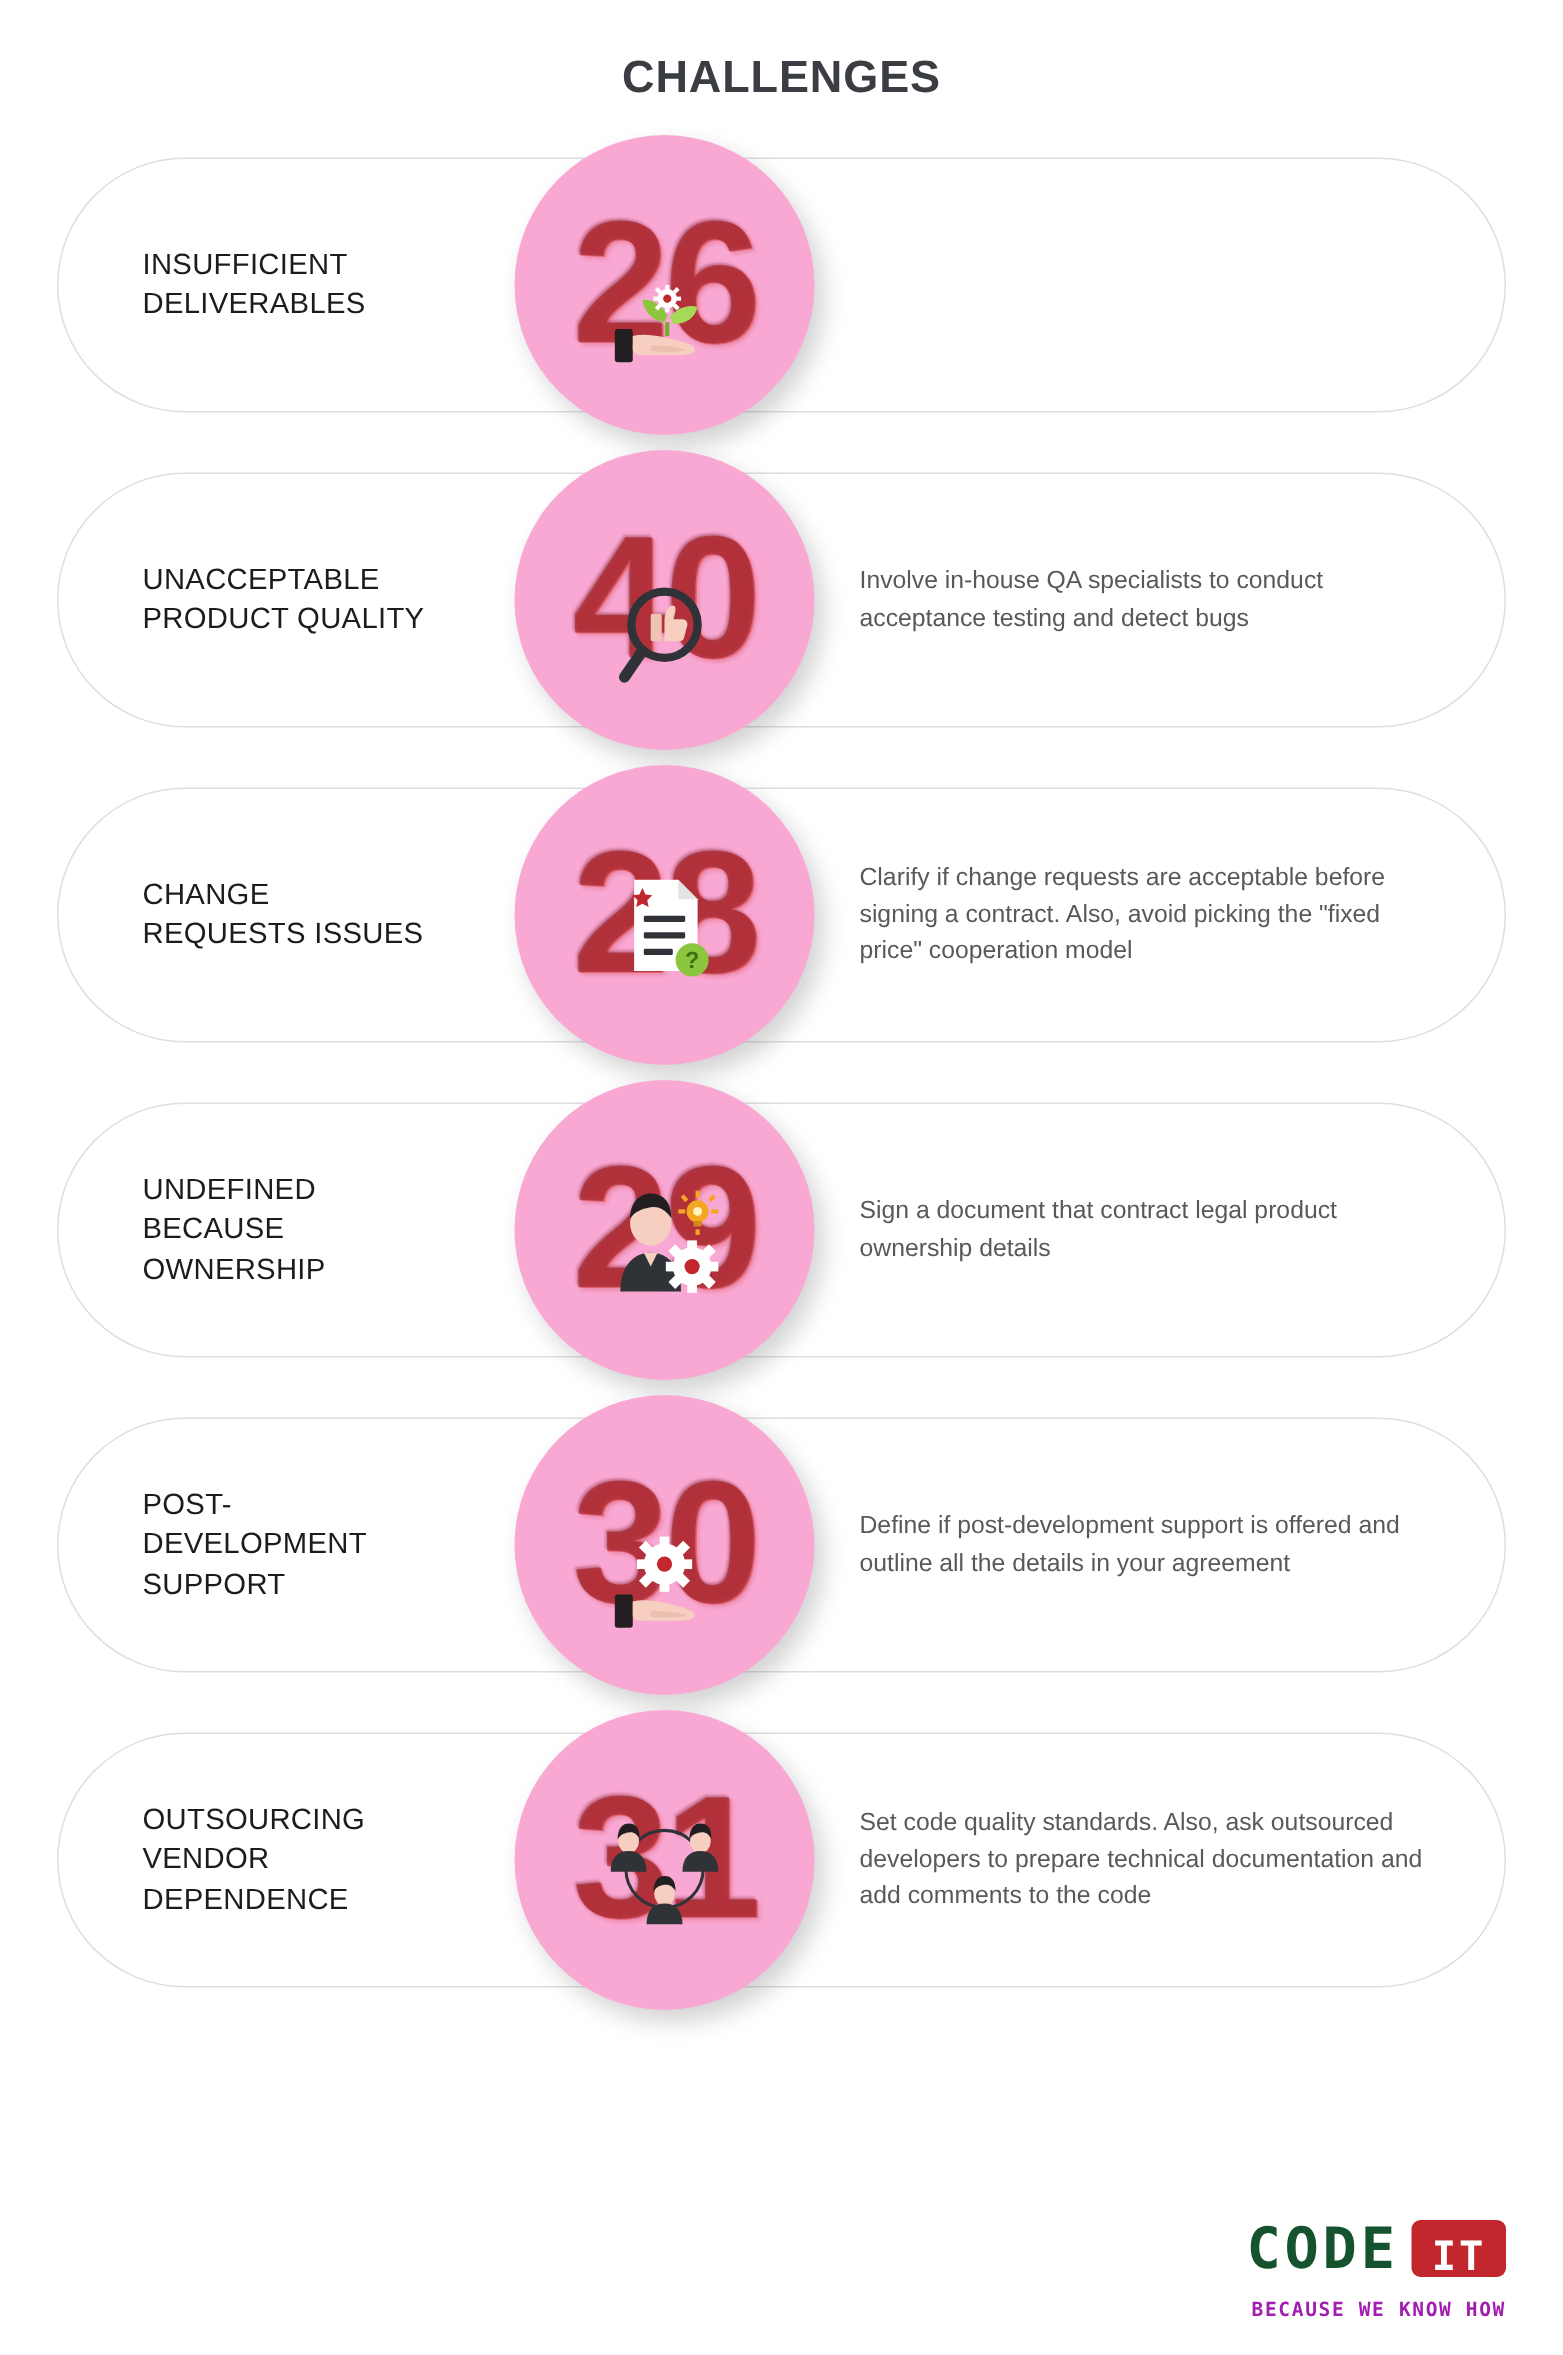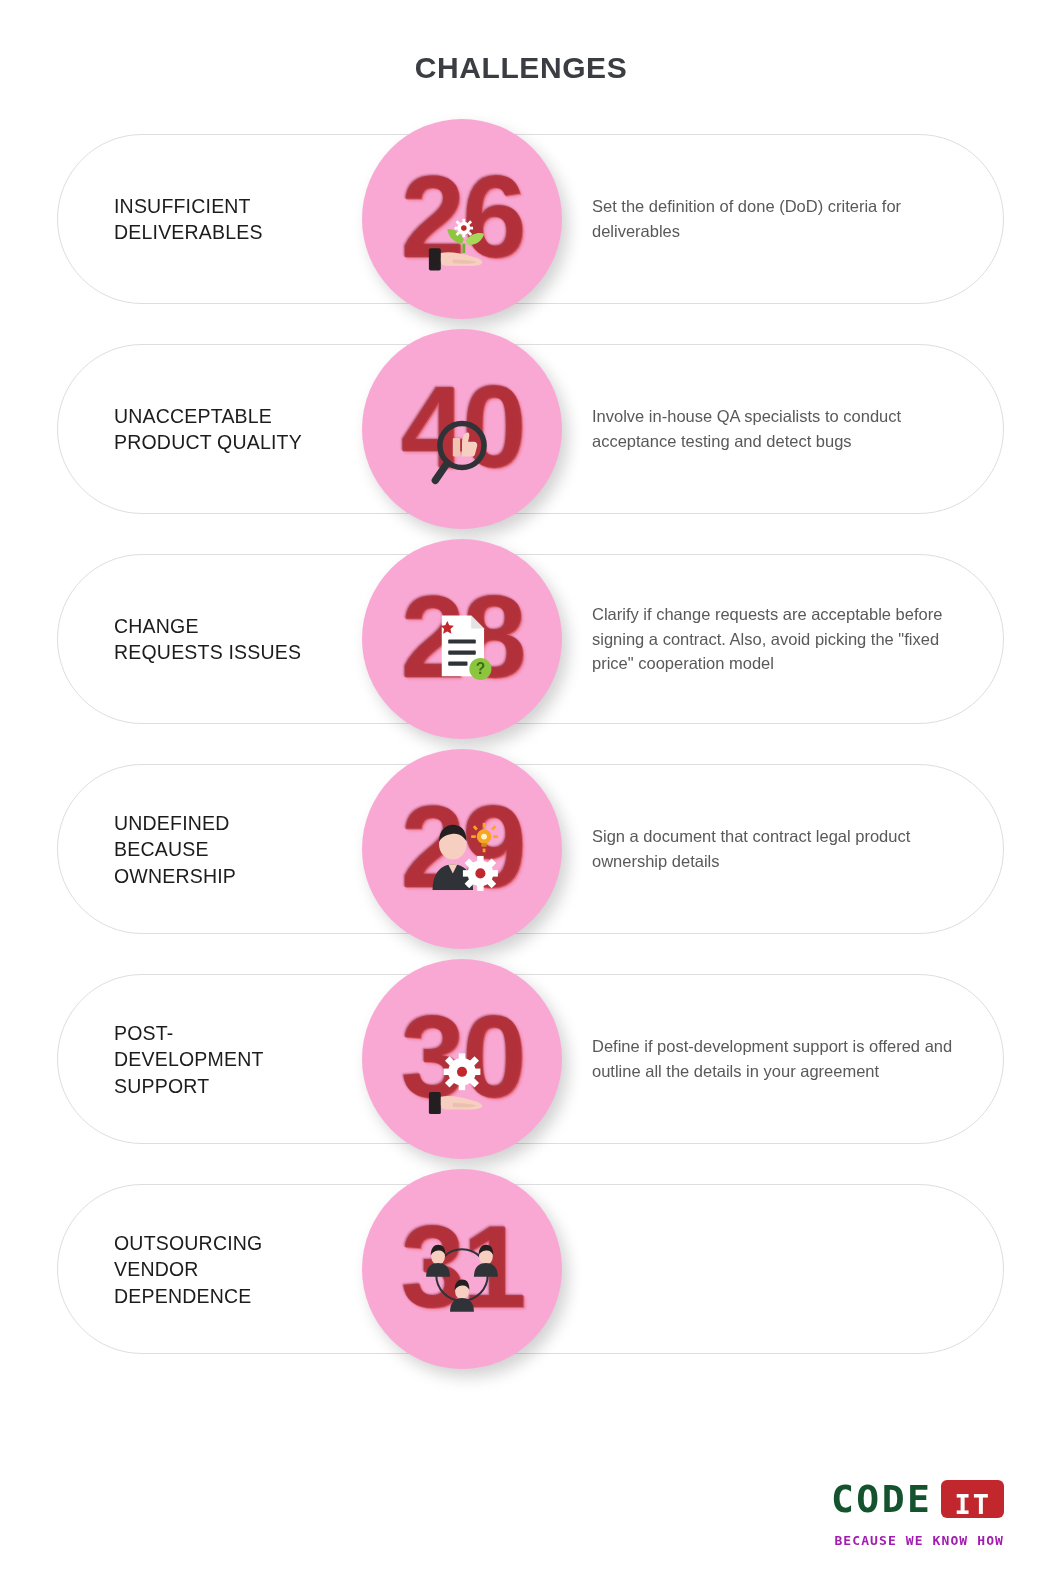--- a/index.html
+++ b/index.html
@@ -8,36 +8,35 @@
     width: 1042px;
     height: 1570px;
     background: #ffffff;
     font-family: "Liberation Sans", sans-serif;
     position: relative;
     overflow: hidden;
   }
 
   
   .title-block {
-    padding-top: 48px;
+    padding-top: 32px;
     text-align: center;
   }
   .title-line {
     font-size: 30px;
     font-weight: bold;
     letter-spacing: 0.6px;
     color: #3a3d42;
     line-height: 1.33;
   }
 
   
   .rows {
     position: relative;
-    margin-top: 46px;
-    padding-left: 19px;
+    margin-top: 33px;
   }
 
   .row {
     position: relative;
     height: 170px;
     margin: 0 38px 40px 38px;
   }
   .row:last-of-type { margin-bottom: 0; }
 
   .card {
@@ -194,21 +193,20 @@
             <rect x="57" y="28" width="3" height="4" transform="rotate(45 58.5 30)"></rect>
             <rect x="44" y="40" width="3" height="4" transform="rotate(45 45.5 42)"></rect>
             <rect x="57" y="40" width="3" height="4" transform="rotate(-45 58.5 42)"></rect>
           </g>
           <rect x="14" y="58" width="13" height="24" rx="2" fill="#231f20"></rect>
           <path d="M27 63 C36 61 47 63 58 66 C66 68 72 70 72 73 C72 76 66 77 58 77 L33 77 C29 77 27 75 27 72 Z" fill="#f6cfc0"></path>
           <path d="M40 70 C50 70 60 71 66 73 C60 75 50 75 40 74 Z" fill="#e8b9a6" opacity="0.7"></path>
         </svg>
       </div>
     </div>
-    <div class="desc">Set the definition of done (DoD) criteria for deliverables</div>
   </div>
 
   <div class="row">
     <div class="card"></div>
     <div class="label">UNACCEPTABLE
 PRODUCT QUALITY</div>
     <div class="medallion">
       <div class="medallion-num">40</div>
       <div class="medallion-icon">
         <svg viewBox="0 0 100 100">
@@ -339,20 +337,21 @@
             <path d="M63 52 C63 42 68 37 76 37 C84 37 89 42 89 52 Z" fill="#2f3338"></path>
           </g>
           <g>
             <ellipse cx="50" cy="68" rx="7.5" ry="8.5" fill="#f6cfc0"></ellipse>
             <path d="M42 67 C42 58 46 55 50 55 C55 55 58 58 58 66 C56 63 54 61 50 61.5 C46 62 43 64 42 67 Z" fill="#231f20"></path>
             <path d="M37 90 C37 80 42 75 50 75 C58 75 63 80 63 90 Z" fill="#2f3338"></path>
           </g>
         </svg>
       </div>
     </div>
+    <div class="desc">Set code quality standards. Also, ask outsourced developers to prepare technical documentation and add comments to the code</div>
   </div>
 
 </div>
 
 <div class="logo">
   <div class="logo-top">
     <span class="logo-code">CODE</span>
     <span class="logo-it-box">
       <span class="logo-it">IT</span>
     </span>

